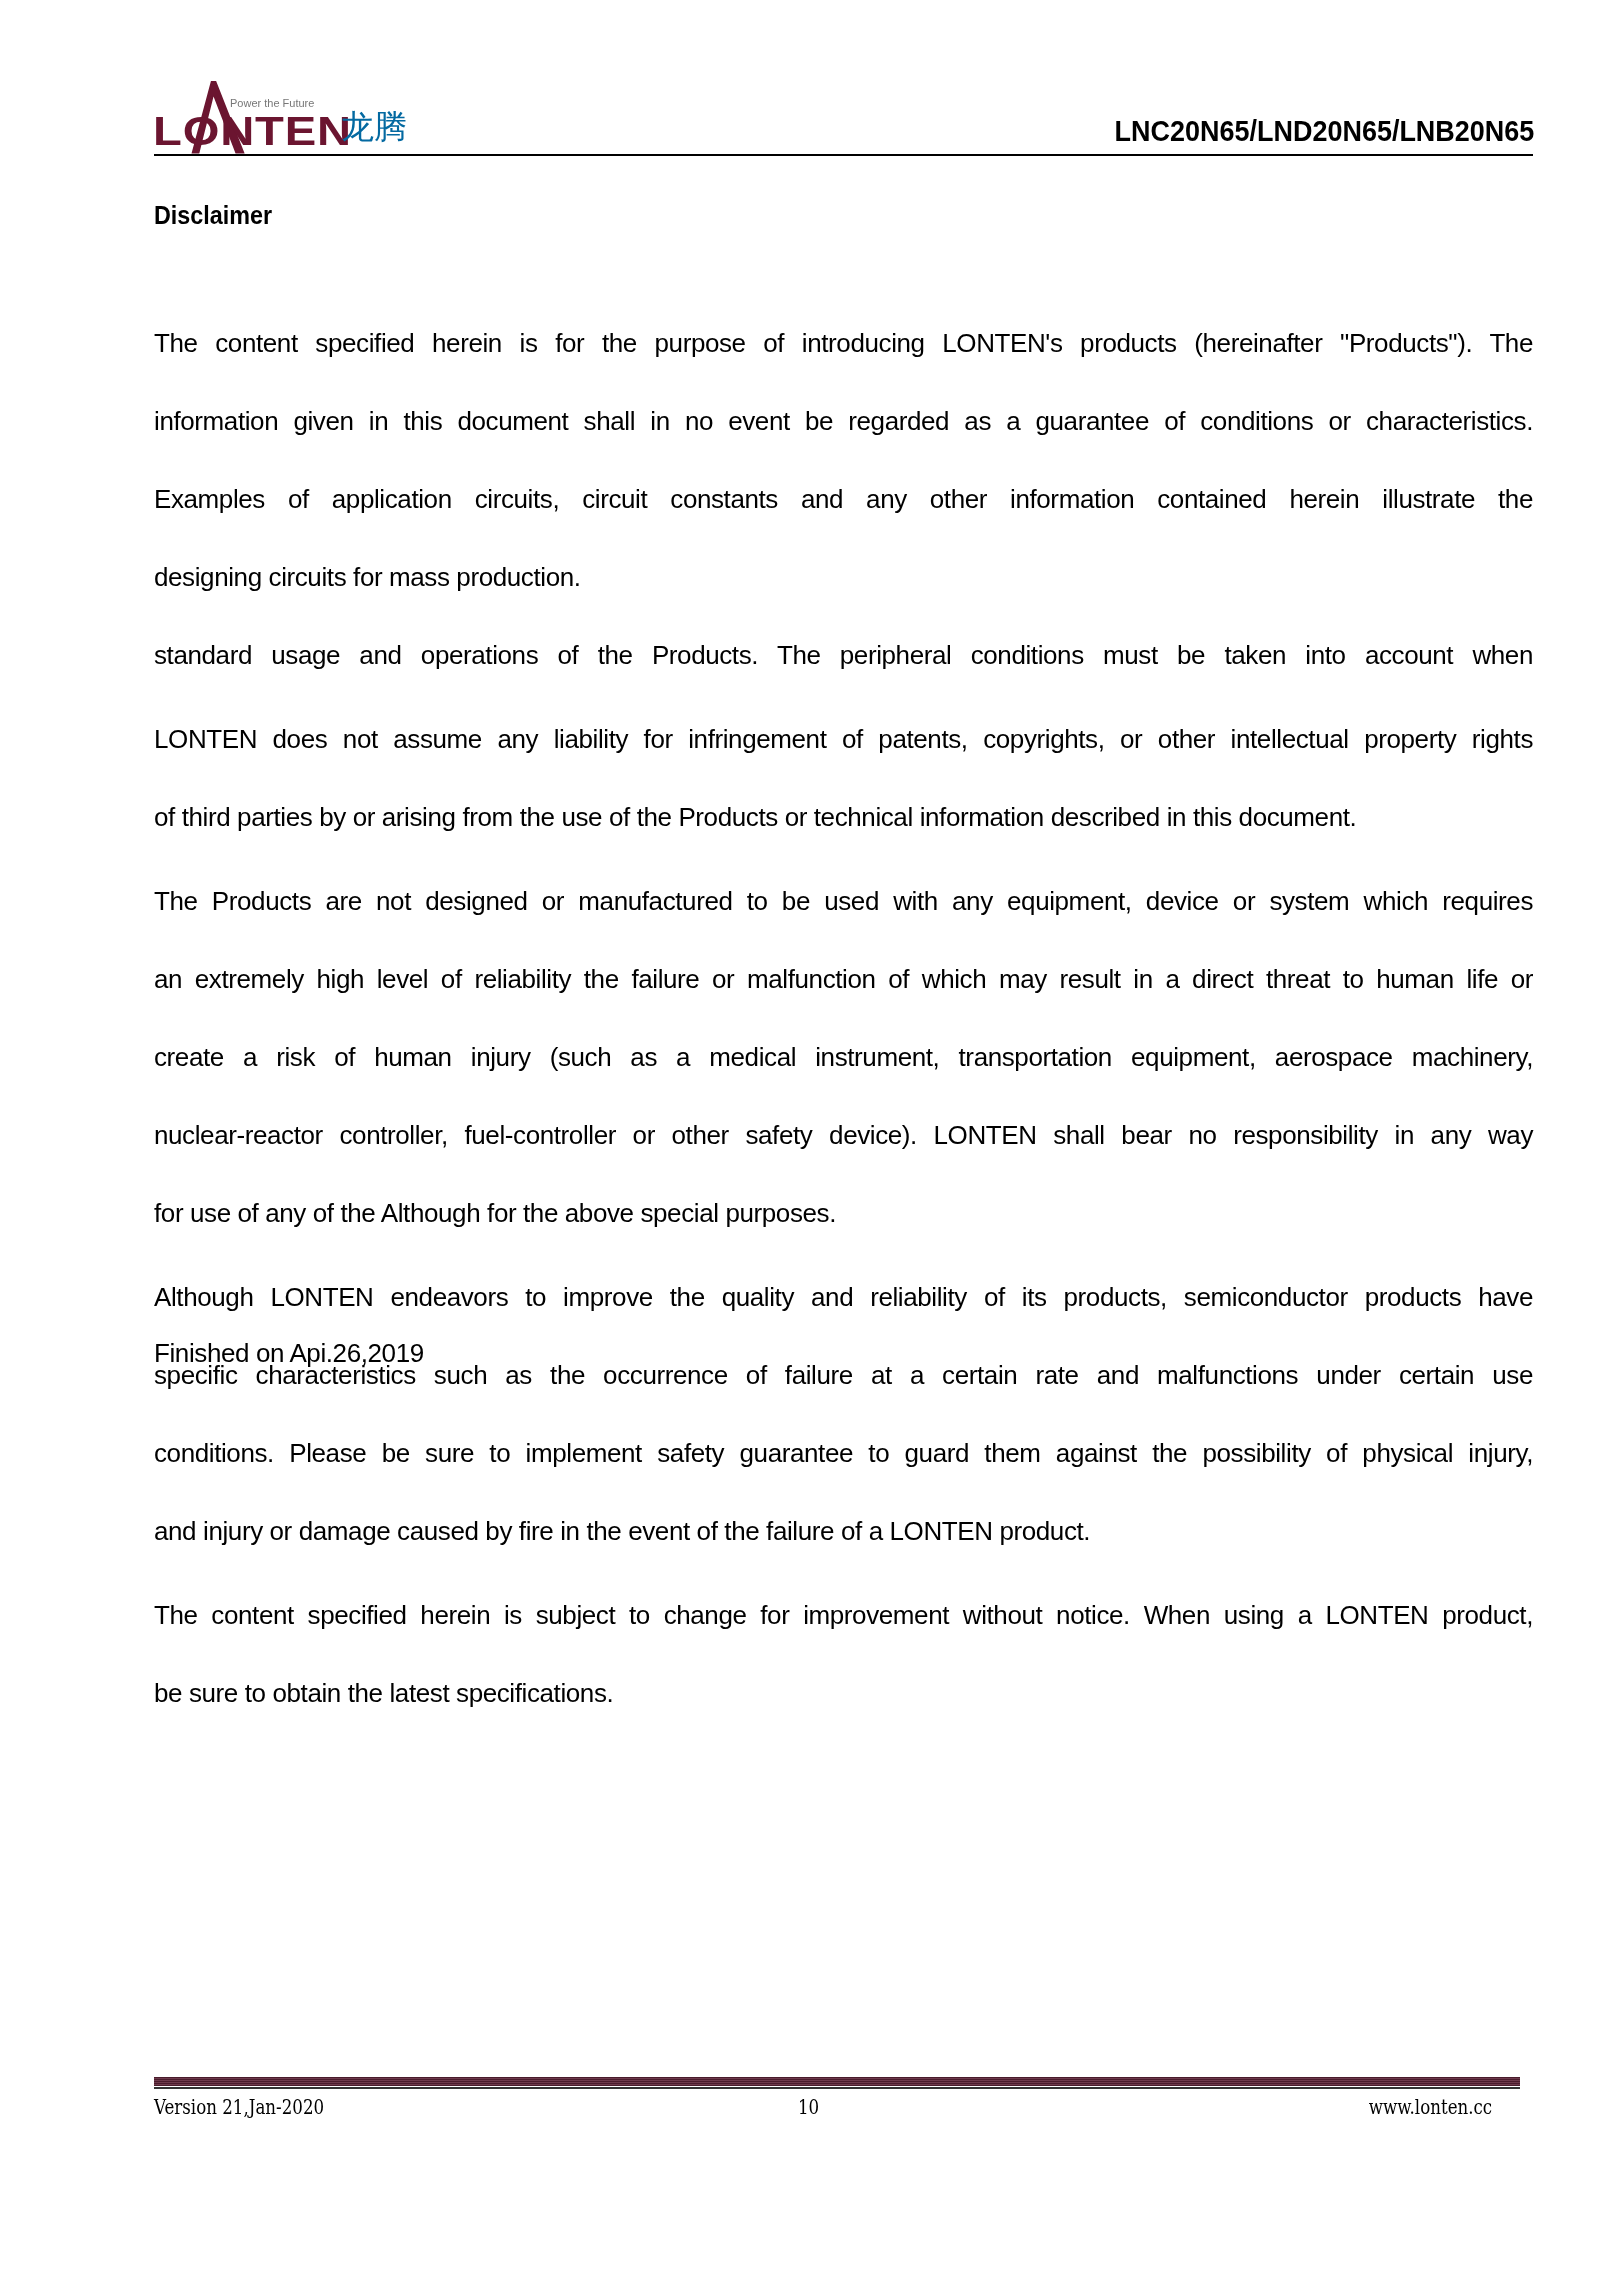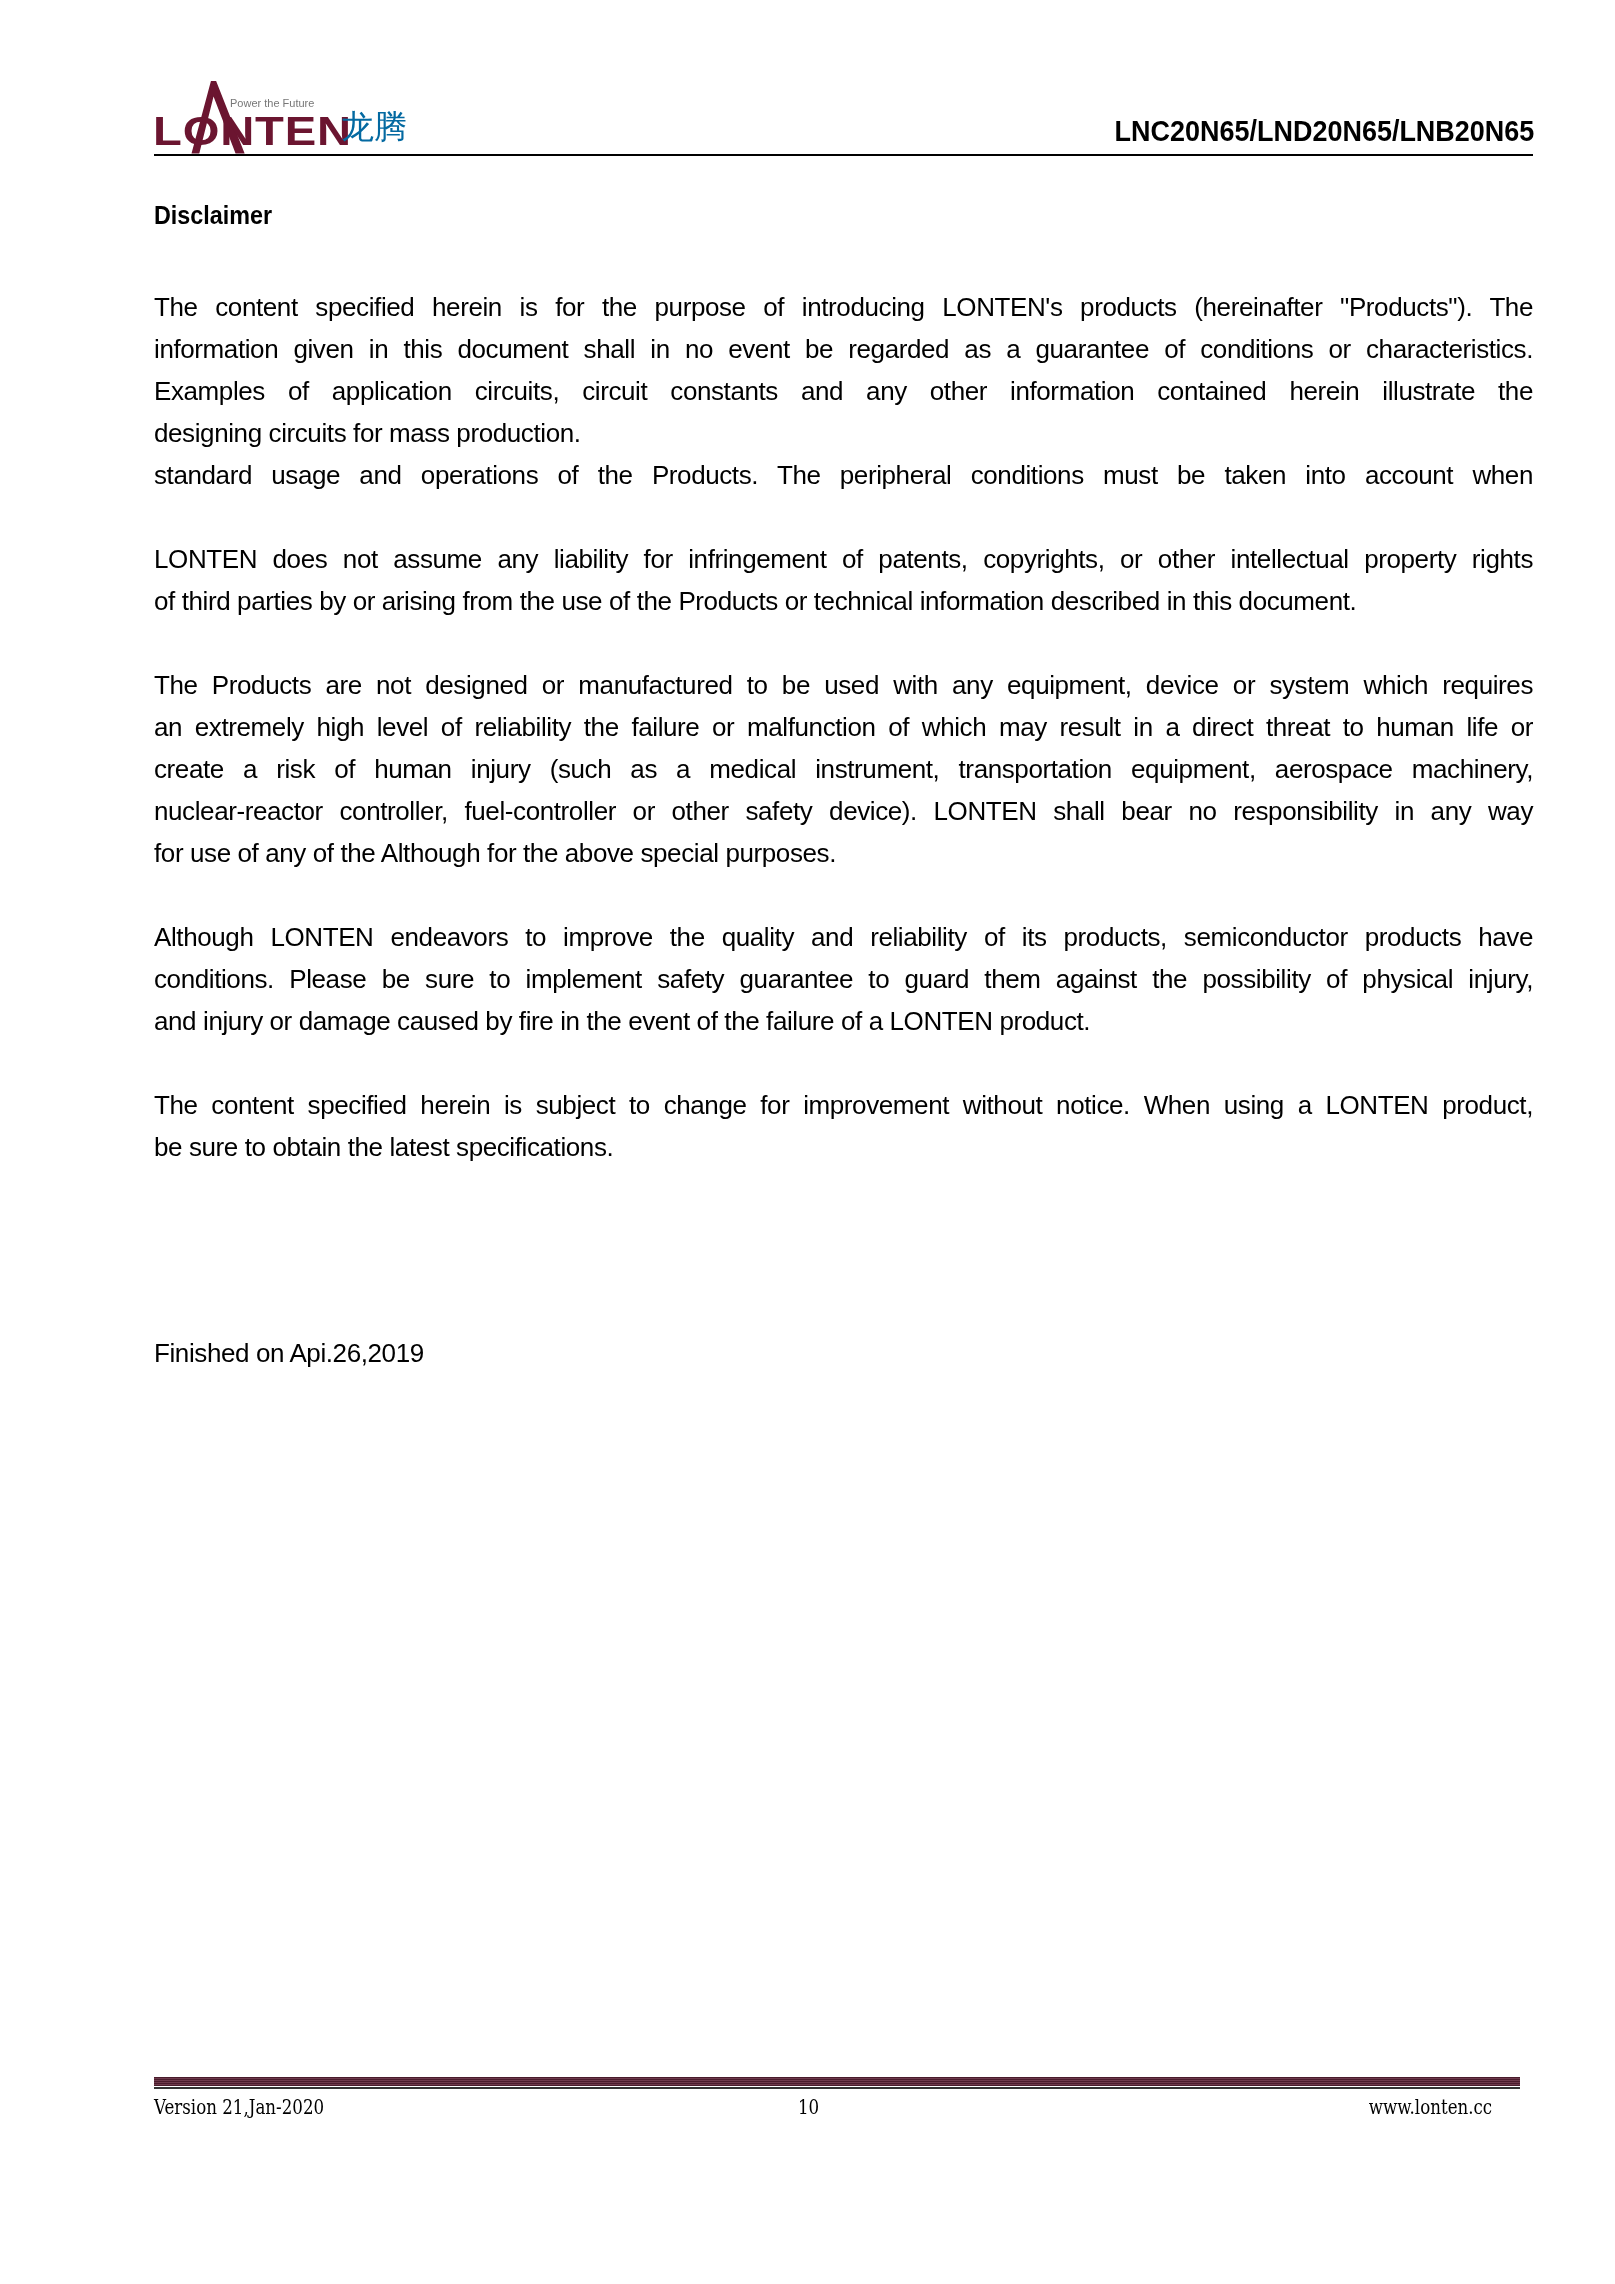--- a/index.html
+++ b/index.html
@@ -12,21 +12,21 @@
   .logo-cn { position: absolute; left: 188px; top: 33px; font-family: "DejaVu Sans", sans-serif; font-size: 33px; color: #0369a1; line-height: 1; }
   .logo-bolt { position: absolute; left: 0; top: 0; }
 
   .doc-code { position: absolute; right: 82px; top: 117px; font-weight: 700; font-size: 29px; line-height: 1; transform: scaleX(0.93); transform-origin: right top; white-space: nowrap; }
   .header-rule { position: absolute; left: 154px; top: 154px; width: 1379px; height: 2px; background: #000; }
 
   
   .heading { position: absolute; left: 154px; top: 203px; font-weight: 700; font-size: 25.4px; line-height: 1; transform: scaleX(0.92); transform-origin: left top; }
   .content { position: absolute; left: 154px; top: 286px; width: 1379px; }
   .para { margin: 0 0 42px 0; }
-  .line { display: block; height: 42px; line-height: 42px; font-size: 26px; text-align: justify; text-align-last: justify; white-space: nowrap; overflow: visible; letter-spacing: -0.4px; word-spacing: 0; }
+  .line { display: block; height: 42px; line-height: 42px; font-size: 26px; text-align: justify; text-align-last: justify; white-space: nowrap; overflow: visible; letter-spacing: -0.4px; word-spacing: 0; margin-top: 36px; }
   .line.last { text-align: left; text-align-last: left; }
   .finished { position: absolute; left: 154px; top: 1332px; font-size: 26px; line-height: 42px; letter-spacing: -0.4px; }
 
   
   .footer-bar { position: absolute; left: 154px; top: 2077px; width: 1366px; height: 8.5px;
     background: repeating-linear-gradient(to bottom, #4a1c2c 0px, #4a1c2c 1.3px, #6e3a4c 1.3px, #6e3a4c 2px); }
   .footer-rule { position: absolute; left: 154px; top: 2087px; width: 1366px; height: 2px; background: #333; }
   .footer-text { position: absolute; top: 2098px; font-family: "DejaVu Serif", serif; font-size: 19.6px; line-height: 1; transform: scaleX(0.85); white-space: nowrap; }
   .footer-version { left: 154px; transform-origin: left top; }
   .footer-page { left: 798px; transform-origin: left top; }
@@ -62,20 +62,21 @@
   </div>
   <div class="para">
     <span class="line" style="white-space: normal;">The Products are not designed or manufactured to be used with any equipment, device or system which requires</span>
     <span class="line" style="white-space: normal;">an extremely high level of reliability the failure or malfunction of which may result in a direct threat to human life or</span>
     <span class="line" style="white-space: normal;">create a risk of human injury (such as a medical instrument, transportation equipment, aerospace machinery,</span>
     <span class="line" style="white-space: normal;">nuclear-reactor controller, fuel-controller or other safety device). LONTEN shall bear no responsibility in any way</span>
     <span class="line last">for use of any of the Although for the above special purposes.</span>
   </div>
   <div class="para">
     <span class="line" style="white-space: normal;">Although LONTEN endeavors to improve the quality and reliability of its products, semiconductor products have</span>
+    <span class="line" style="white-space: normal;">specific characteristics such as the occurrence of failure at a certain rate and malfunctions under certain use</span>
     <span class="line" style="white-space: normal;">conditions. Please be sure to implement safety guarantee to guard them against the possibility of physical injury,</span>
     <span class="line last">and injury or damage caused by fire in the event of the failure of a LONTEN product.</span>
   </div>
   <div class="para">
     <span class="line" style="white-space: normal;">The content specified herein is subject to change for improvement without notice. When using a LONTEN product,</span>
     <span class="line last">be sure to obtain the latest specifications.</span>
   </div>
 </div>
 
 <div class="finished">Finished on Api.26,2019</div>

